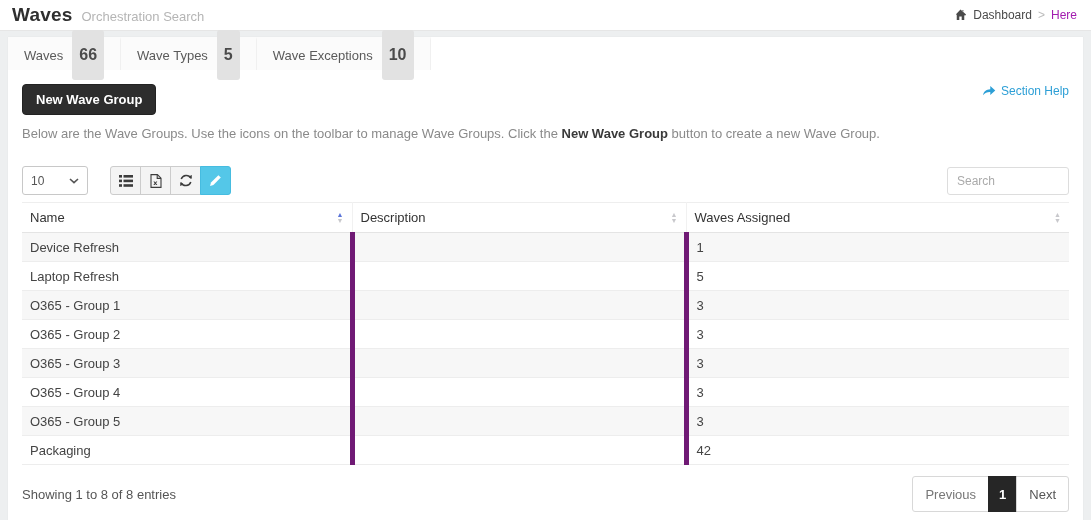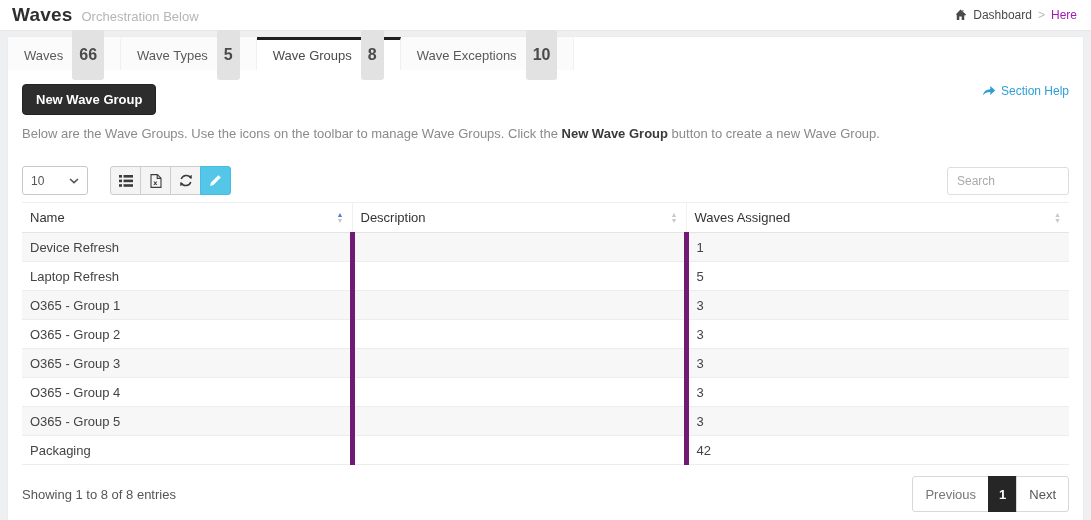--- a/index.html
+++ b/index.html
@@ -172,21 +172,21 @@
   }
 
   .icon { display:inline-flex; align-items:center; justify-content:center; }
 </style>
 </head>
 <body>
 
 <div class="topbar">
   <div class="title-wrap">
     <span class="page-title">Waves</span>
-    <span class="page-subtitle">Orchestration Below</span>
+    <span class="page-subtitle">Orchestration Search</span>
   </div>
   <div class="breadcrumb">
     <span class="icon">
       <svg width="13" height="12" viewBox="0 0 16 16">
           <path fill="#4a4a4a" d="M8 .8 15.4 7.4 14 8.9 13 8v6.6H9.6V10H6.4v4.6H3V8l-1-.9L8 .8z M12 3.2V1.6h-2v.5L12 3.2z"></path>
         </svg>
     </span>
     <span class="crumb-link">Dashboard</span>
     <span class="sep">&gt;</span>
     <span class="current">Here</span>
@@ -196,24 +196,20 @@
 <div class="card">
 
   <div class="tabs">
     <div class="tab">
       <span>Waves</span>
       <span class="badge">66</span>
     </div>
     <div class="tab">
       <span>Wave Types</span>
       <span class="badge">5</span>
-    </div>
-    <div class="tab active">
-      <span>Wave Groups</span>
-      <span class="badge">8</span>
     </div>
     <div class="tab">
       <span>Wave Exceptions</span>
       <span class="badge">10</span>
     </div>
   </div>
 
   <div class="card-body">
 
     <div class="action-row">

